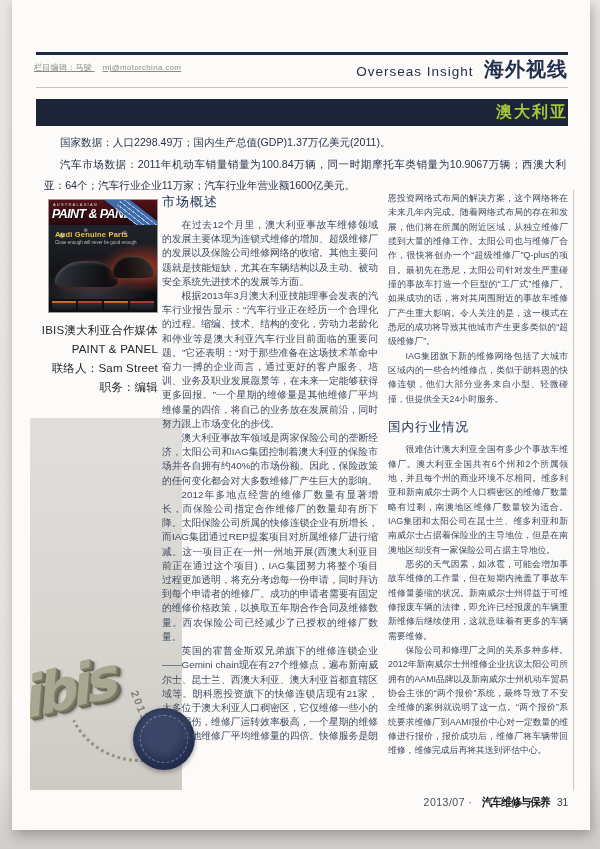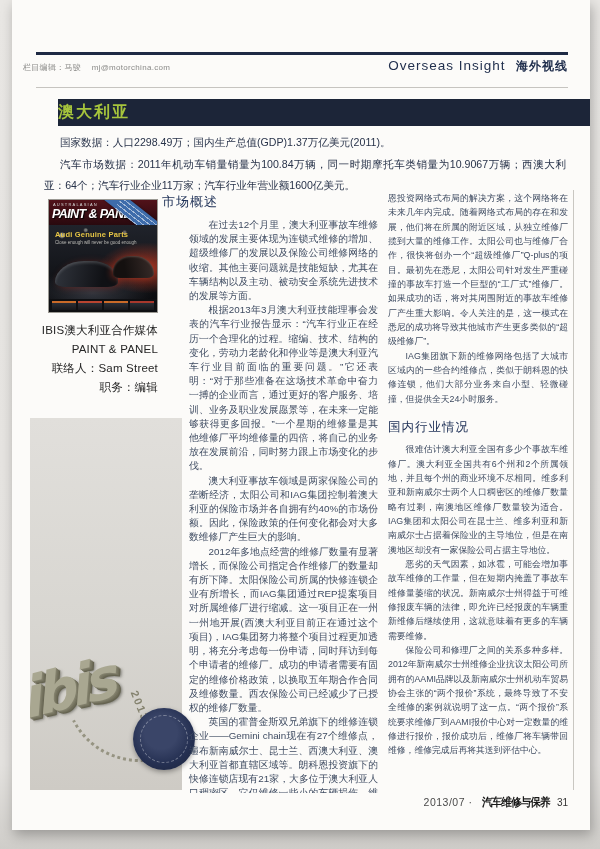--- a/index.html
+++ b/index.html
@@ -10,30 +10,30 @@
     position:relative; overflow:hidden;
   }
   #screen { position:relative; width:600px; height:849px; }
   .page {
     position:absolute; left:12px; top:0; width:578px; height:830px;
     background:#fcfbf9; box-shadow:2px 5px 12px rgba(0,0,0,.28);
   }
 
   
   .top-rule { position:absolute; left:36px; top:52px; width:532px; height:3px; background:#1e2a44; }
-  .hdr-left { position:absolute; left:23px; top:62px; font-size:8px; color:#8a8a88; letter-spacing:.3px; }
+  .hdr-left { position:absolute; left:34px; top:62px; font-size:8px; color:#8a8a88; letter-spacing:.3px;text-decoration:underline; }
   .hdr-left .email { margin-left:8px; }
   .hdr-right { position:absolute; right:32px; top:56px; text-align:right; white-space:nowrap; color:#22304e; }
   .hdr-right .en { font-size:13.5px; letter-spacing:1px; }
-  .hdr-right .cn { font-size:12px; font-weight:bold; margin-left:6px; letter-spacing:1px; }
+  .hdr-right .cn { font-size:20px; font-weight:bold; margin-left:6px; letter-spacing:1px; }
   .hdr-divider { position:absolute; left:36px; top:87px; width:532px; height:1px; background:#c6c4c0; }
 
   
   .banner { position:absolute; left:36px; top:99px; width:532px; height:27px;
-    background:#1c2538; display:flex; align-items:center; justify-content:flex-start;margin-left:22px; }
+    background:#1c2538; display:flex; align-items:center; justify-content:flex-end; }
   .banner .t { color:#a6c43c; font-size:16px; font-weight:bold; letter-spacing:2px; }
 
   
   .stats { position:absolute; left:44px; top:132px; width:522px; color:#28334a; }
   .stats p { font-size:10.6px; line-height:21.5px; text-indent:1.5em; text-align:justify; }
 
   
   .cover { position:absolute; left:48px; top:199px; width:110px; height:114px;
     background:#141519; overflow:hidden; border:1px solid #9a9892; }
   .cover-top { position:relative; height:25px; background:linear-gradient(180deg,#51121a 0%,#29090e 100%); }
@@ -87,21 +87,21 @@
     box-shadow:0 2px 5px rgba(0,0,0,.35); }
   .emblem::after { content:""; position:absolute; inset:7px; border-radius:50%;
     border:1px dashed rgba(255,255,255,.35); }
 
   
   .col { position:absolute; top:193px; overflow:hidden; color:#3e4b61; }
   .col h3 { color:#1d2f55; font-weight:normal; }
   .col p { text-align:justify; }
   .mid { left:162px; width:216px; height:600px; }
   .mid h3 { font-size:13px; margin-bottom:7px; letter-spacing:1px; }
-  .mid p { font-size:9.8px; line-height:14.2px; text-indent:2em;margin-left:27px; }
+  .mid p { font-size:9.8px; line-height:14.2px; text-indent:2em; }
   .rightcol { left:388px; width:180px; height:600px; top:191px; }
   .rightcol p { font-size:8.8px; line-height:14.35px; text-indent:2em; }
   .rightcol p.noindent { text-indent:0; }
   .rightcol h3 { font-size:12.5px; margin:13px 0 6px 0; letter-spacing:1px; }
 
   .page-line-right { position:absolute; left:573px; top:190px; width:1px; height:600px; background:#c9c7c2; }
 
   
   .footer { position:absolute; left:36px; top:792px; width:532px; text-align:right; white-space:nowrap; }
   .footer .issue { font-size:10.5px; color:#4a4a4a; letter-spacing:.5px; }

